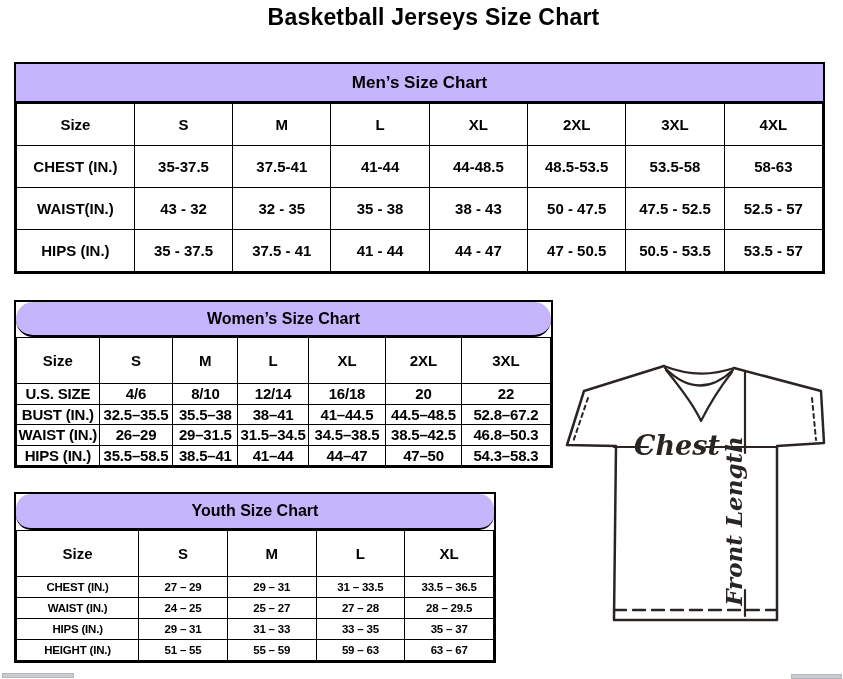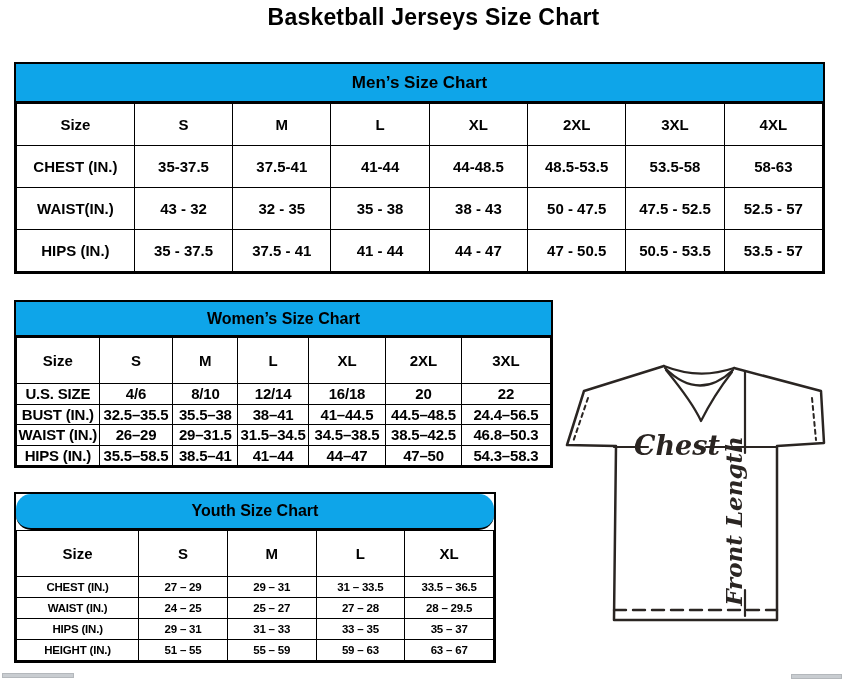--- a/index.html
+++ b/index.html
@@ -7,39 +7,39 @@
     width:843px;height:679px;position:relative;overflow:hidden;
     background:#ffffff;color:#000;
     font-family:"Liberation Sans",sans-serif;
   }
   .page-title{
     position:absolute;top:4px;left:12px;width:843px;text-align:center;
     font-size:23px;font-weight:bold;letter-spacing:.2px;
   }
   .chart-box{position:absolute;border:2px solid #000;background:#fff;box-sizing:border-box;}
   .chart-title{
-    background:#0ea5e9;border-bottom:2px solid #000;
+    background:#c4b5fd;border-bottom:2px solid #000;
     text-align:center;font-weight:bold;
   }
   table{border-collapse:collapse;width:100%;table-layout:fixed;}
   th,td{
     border:1.5px solid #000;text-align:center;vertical-align:middle;
     font-weight:bold;padding:0;overflow:hidden;white-space:nowrap;
   }
 
   
   #mens{left:14px;top:62px;width:811px;}
   #mens .chart-title{font-size:17px;line-height:37px;height:37px;}
   #mens thead th{font-size:15px;height:41px;}
   #mens tbody th,#mens tbody td{font-size:15px;height:41px;}
   #mens thead th:nth-child(1){width:14.5%;}
 
   
   #womens{left:14px;top:300px;width:539px;}
-  #womens .chart-title{font-size:16px;line-height:33px;height:33px;}
+  #womens .chart-title{font-size:16px;line-height:33px;height:33px;border-radius:17px;}
   #womens thead th{font-size:15px;height:45px;}
   #womens tbody th,#womens tbody td{font-size:15px;height:19.5px;letter-spacing:-.2px;}
   #womens thead th:nth-child(1){width:15.3%;}
   #womens thead th:nth-child(2){width:13.6%;}
   #womens thead th:nth-child(3){width:12%;}
   #womens thead th:nth-child(4){width:13%;}
   #womens thead th:nth-child(5){width:14.3%;}
   #womens thead th:nth-child(6){width:14%;}
 
   
@@ -141,21 +141,21 @@
           <td>20</td>
           <td>22</td>
         </tr>
         <tr>
           <th>BUST (IN.)</th>
           <td>32.5–35.5</td>
           <td>35.5–38</td>
           <td>38–41</td>
           <td>41–44.5</td>
           <td>44.5–48.5</td>
-          <td>24.4–56.5</td>
+          <td>52.8–67.2</td>
         </tr>
         <tr>
           <th>WAIST (IN.)</th>
           <td>26–29</td>
           <td>29–31.5</td>
           <td>31.5–34.5</td>
           <td>34.5–38.5</td>
           <td>38.5–42.5</td>
           <td>46.8–50.3</td>
         </tr>

